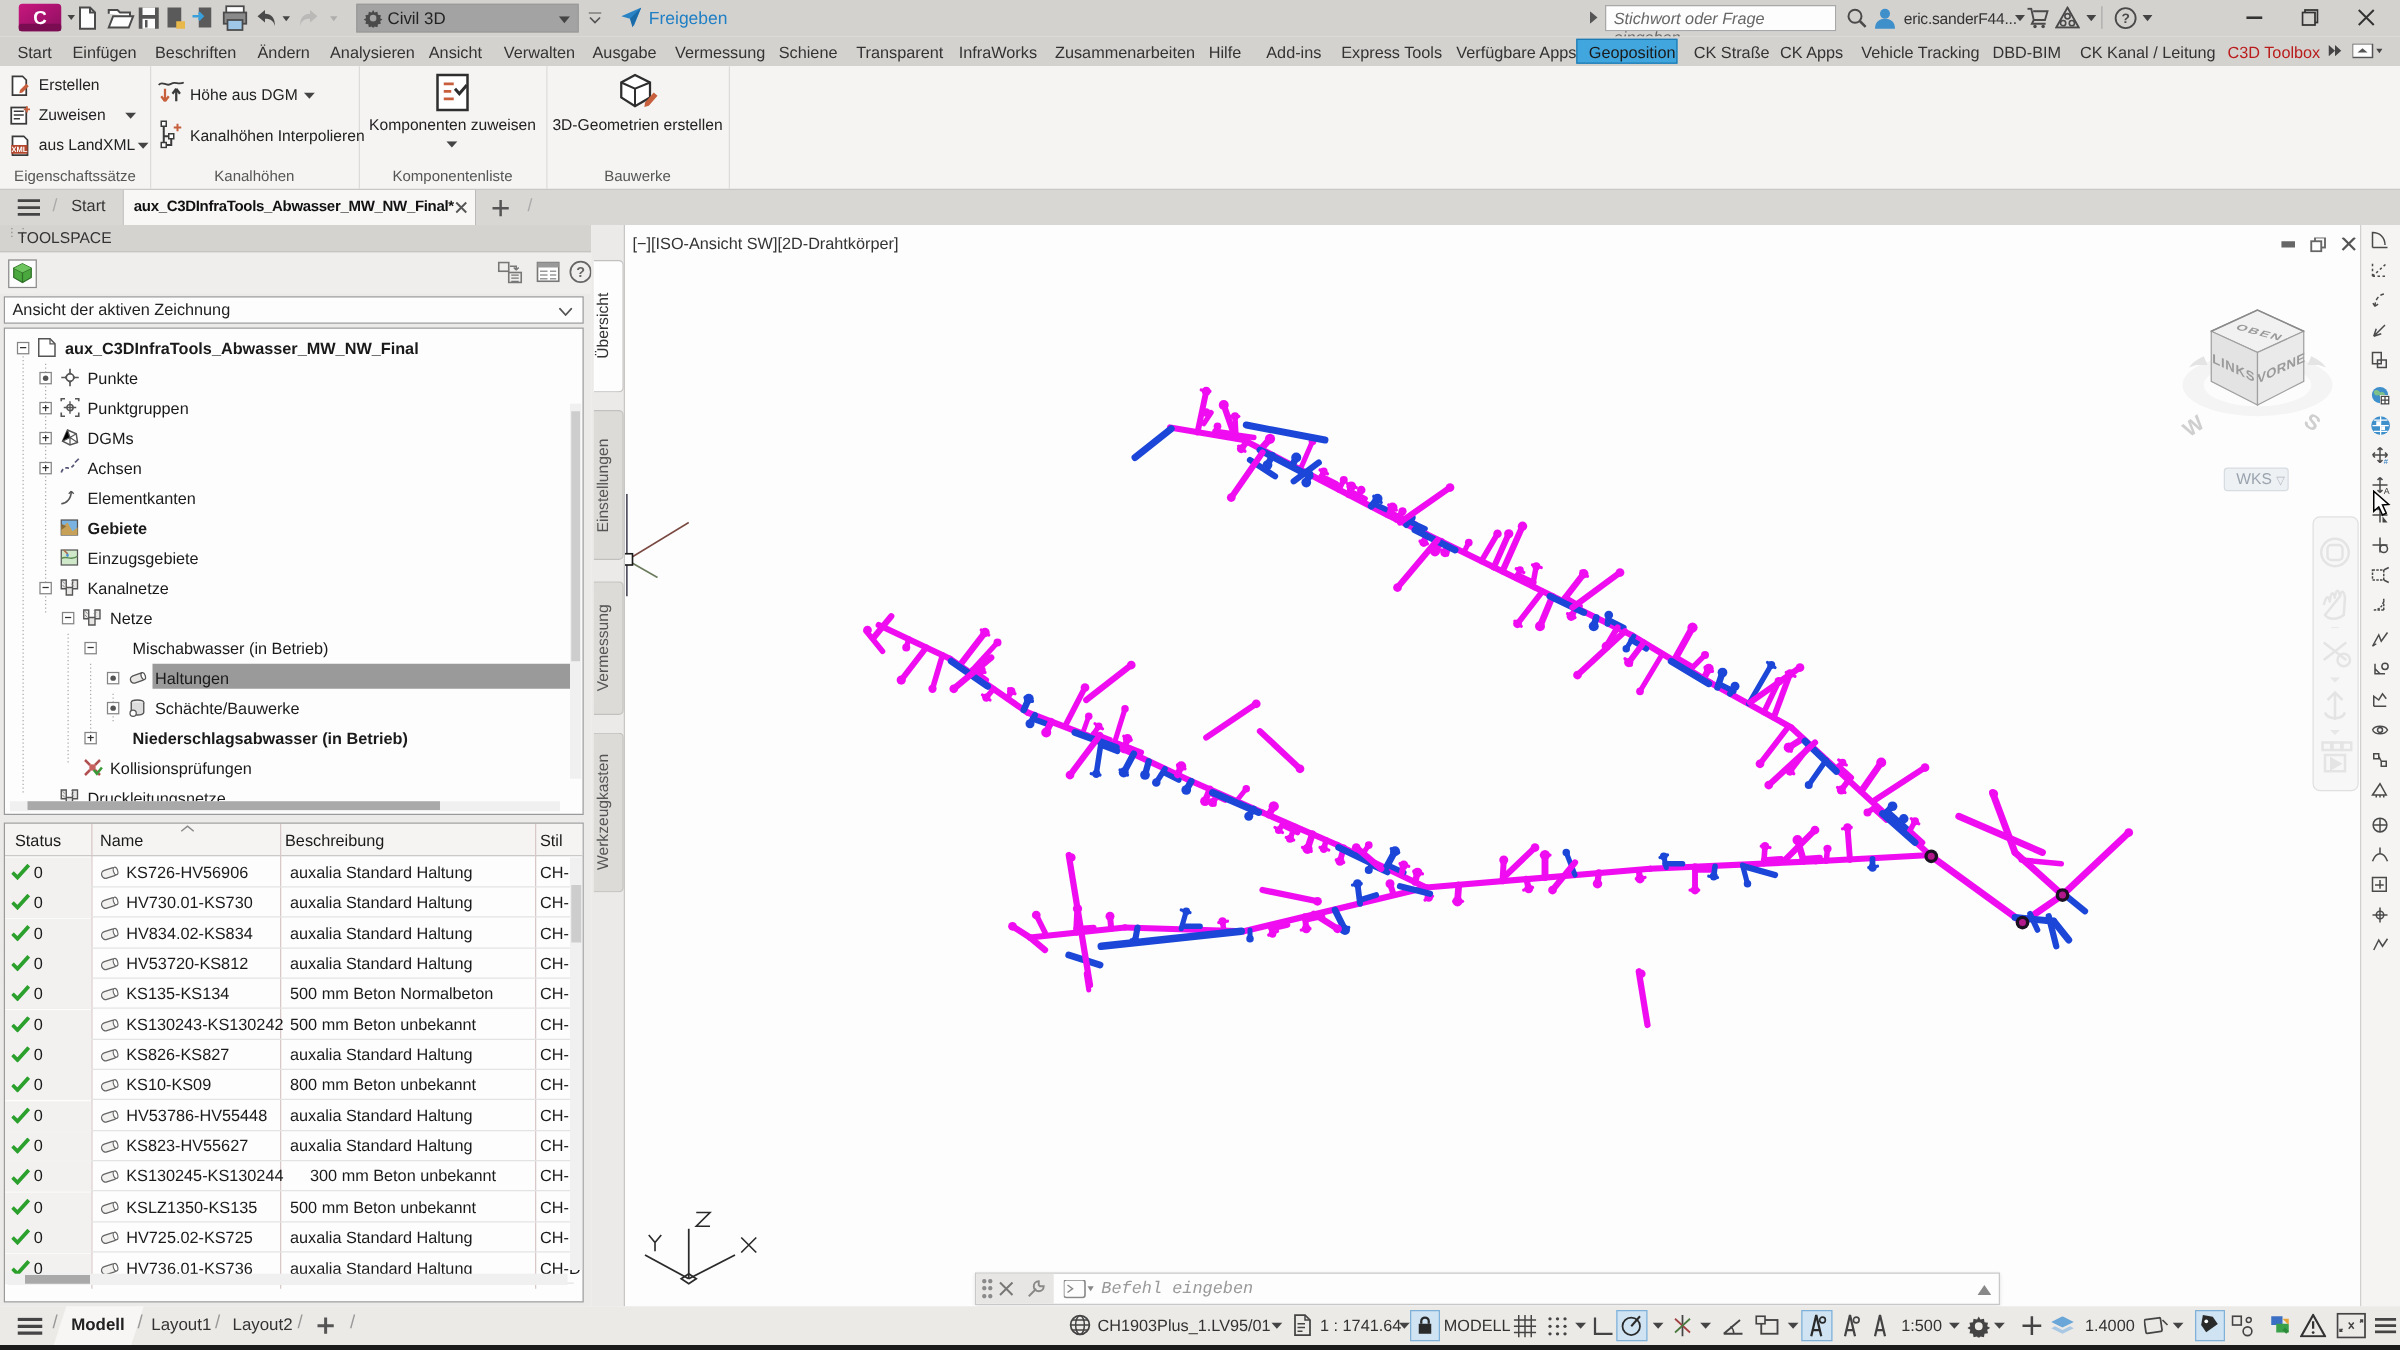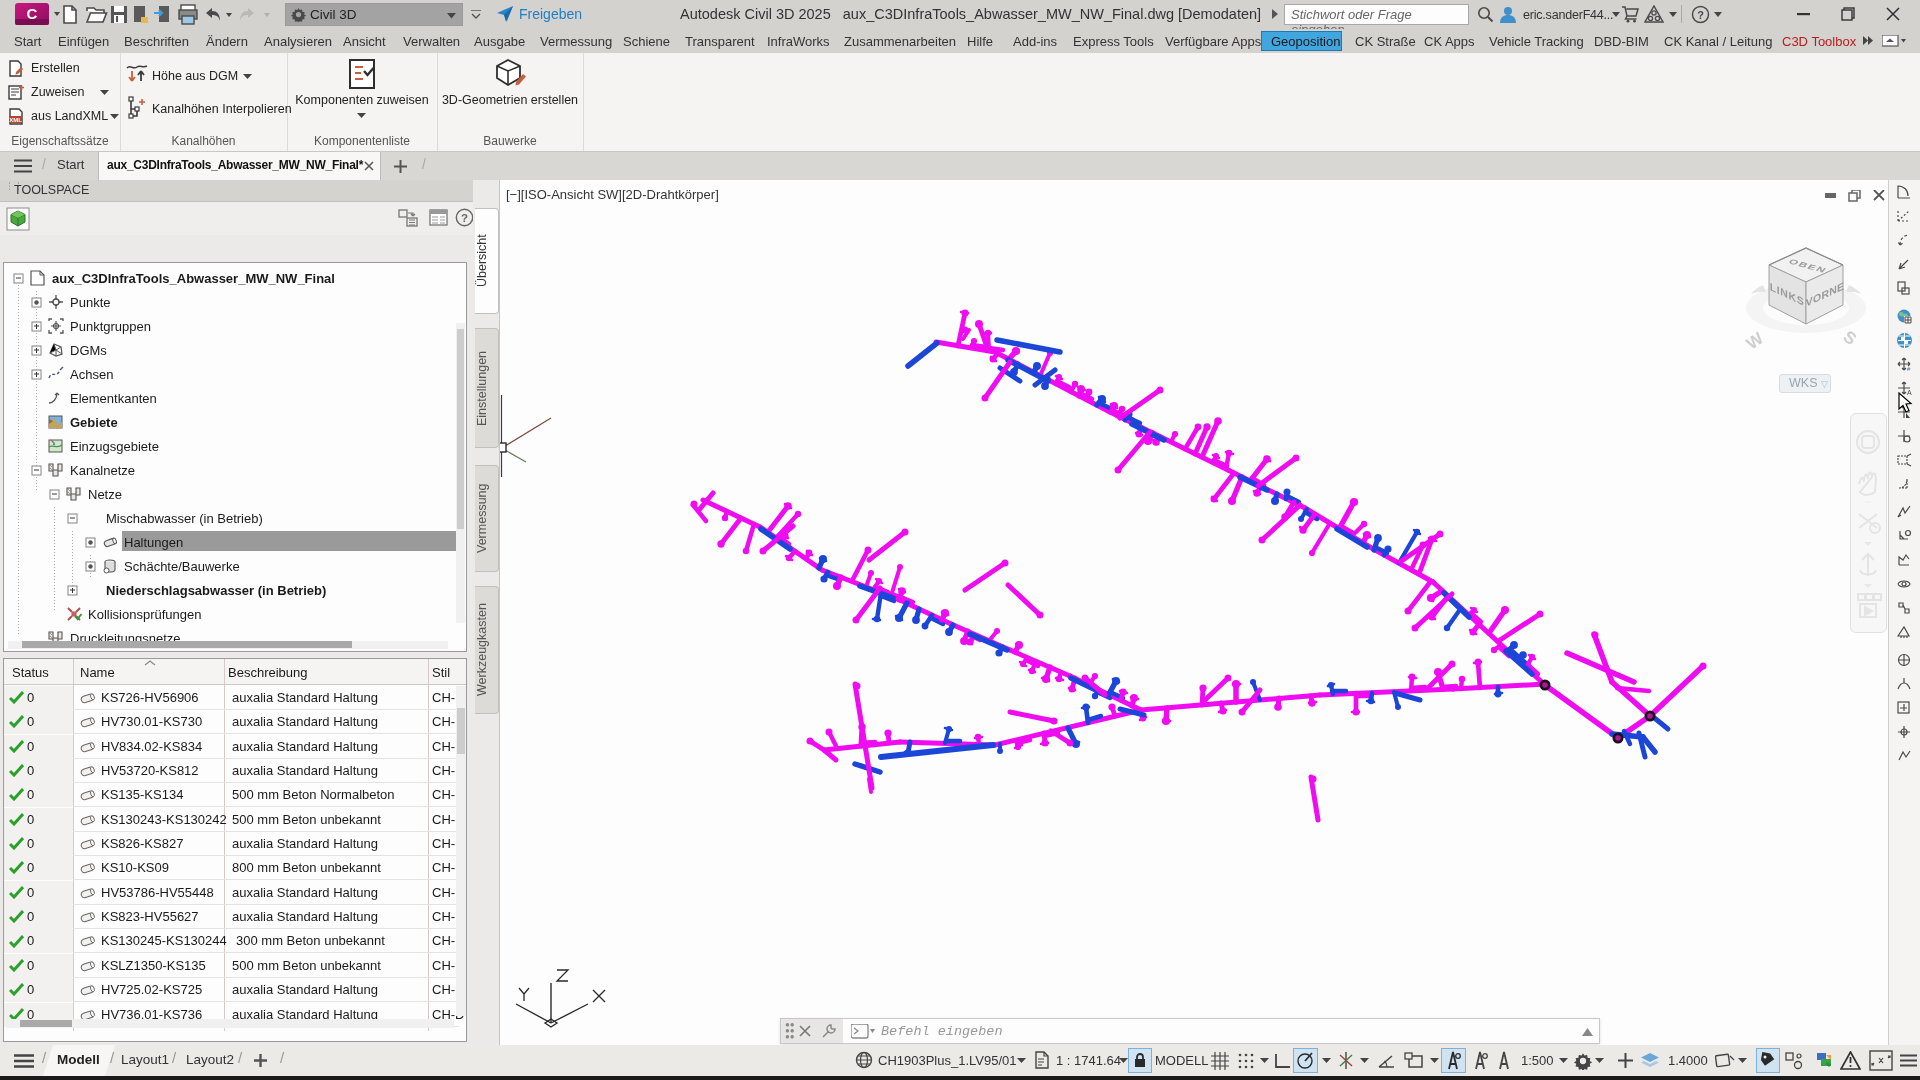--- a/index.html
+++ b/index.html
@@ -72,21 +72,20 @@
       </svg>
  </div>
  <svg class="abs" style="left:470px;top:10px" width="12" height="10" viewBox="0 0 12 10">
       <path d="M1 0 h10 M2 4 l4 4 l4 -4" stroke="#555" stroke-width="1.4" fill="none"></path>
     </svg>
  <svg class="abs" style="left:497px;top:6px" width="17" height="16" viewBox="0 0 17 16">
       <path d="M0 7 L16 0 L10 15 L7 9 Z" fill="#2a83c5"></path>
       <path d="M7 9 L16 0 L9 16 Z" fill="#1b6aa8"></path>
     </svg>
  <div class="abs" style="left:519px;top:6px;font-size:14px;color:#1f7fc4">Freigeben</div>
- <div class="abs" style="left:680px;top:6px;font-size:14.5px;color:#333">Autodesk Civil 3D 2025&nbsp;&nbsp;&nbsp;aux_C3DInfraTools_Abwasser_MW_NW_Final.dwg [Demodaten]</div>
  <svg class="abs" style="left:1271px;top:9px" width="8" height="10" viewBox="0 0 8 10">
       <path d="M1 0 l6 5 l-6 5 z" fill="#555"></path>
     </svg>
  <div class="abs" style="left:1284px;top:4px;width:185px;height:21px;background:#fdfdfd;border:1px solid #a8a8a8">
   <div style="font-size:13px;color:#666;font-style:italic;padding:2px 0 0 6px">Stichwort oder Frage eingeben</div>
  </div>
  <svg class="abs" style="left:1477px;top:6px" width="17" height="17" viewBox="0 0 17 17">
       <circle cx="7" cy="7" r="5.2" fill="none" stroke="#4a4a4a" stroke-width="1.6"></circle>
       <path d="M11 11 l4.5 4.5" stroke="#4a4a4a" stroke-width="2"></path>
     </svg>
@@ -282,20 +281,26 @@
    <svg class="abs" style="left:428px;top:7px" width="21" height="18" viewBox="0 0 21 18">
           <rect x="2" y="1" width="17" height="15" fill="#fff" stroke="#777" stroke-width="1.3"></rect>
           <rect x="2" y="1" width="17" height="4" fill="#999"></rect>
           <path d="M4 8 h6 M4 11 h6 M4 14 h6 M12 8 h5 M12 11 h5 M12 14 h5" stroke="#999" stroke-width="1.1"></path>
         </svg>
    <svg class="abs" style="left:455px;top:6px" width="19" height="19" viewBox="0 0 19 19">
           <circle cx="9.5" cy="9.5" r="8.2" fill="none" stroke="#666" stroke-width="1.4"></circle>
           <text x="9.5" y="13.6" font-size="11.5" fill="#666" text-anchor="middle" font-weight="bold">?</text>
         </svg>
   </div>
+  <div class="abs" style="left:3px;top:57px;width:464px;height:22px;background:#fdfdfd;border:1px solid #9a9a9a">
+   <div style="font-size:13px;color:#222;padding:2px 0 0 6px">Ansicht der aktiven Zeichnung</div>
+   <svg class="abs" style="right:8px;top:8px" width="11" height="7" viewBox="0 0 11 7">
+          <path d="M0.5 0.5 L5.5 6 L10.5 0.5" stroke="#555" stroke-width="1.4" fill="none"></path>
+        </svg>
+  </div>
   <div id="tree" class="abs" style="left:3px;top:82px;width:464px;height:390px;background:#fdfdfd;border:1px solid #9a9a9a;overflow:hidden">
         <svg width="462" height="388" viewBox="0 0 462 388" xmlns="http://www.w3.org/2000/svg" style="position:absolute;left:0;top:0">
           <g stroke="#aaa" stroke-dasharray="1 2">
             <line x1="14.5" y1="16" x2="14.5" y2="372"></line>
             <line x1="32.5" y1="28" x2="32.5" y2="228"></line>
             <line x1="50.5" y1="244" x2="50.5" y2="348"></line>
             <line x1="68.5" y1="268" x2="68.5" y2="324"></line>
             <line x1="86.5" y1="292" x2="86.5" y2="316"></line>
           </g>
           <rect x="10" y="11" width="9" height="9" fill="#fff" stroke="#848484"></rect>
@@ -584,21 +589,21 @@
             <path d="M1 7 L5 11 L14 1" fill="none" stroke="#2ca02c" stroke-width="3"></path>
           </svg>
           <div style="position:absolute;left:23px;top:274px">0</div>
           <svg style="position:absolute;left:76px;top:276px" width="17" height="12" viewBox="0 0 17 12">
             <g transform="rotate(-18 8 6)">
               <rect x="1" y="3" width="13" height="6.5" rx="3.2" fill="#f2f1f0" stroke="#666" stroke-width="1"></rect>
               <ellipse cx="12.6" cy="6.2" rx="1.7" ry="3.1" fill="#fff" stroke="#666" stroke-width=".9"></ellipse>
             </g>
           </svg>
           <div style="position:absolute;left:97px;top:274px">KS130245-KS130244</div>
-          <div style="position:absolute;left:232px;top:274px">300 mm Beton unbekannt</div>
+          <div style="position:absolute;left:244px;top:274px">300 mm Beton unbekannt</div>
           <div style="position:absolute;left:428px;top:274px">CH-D</div>
           <div style="position:absolute;left:0;top:295px;width:455px;height:24px;border-bottom:1px solid #e3e3e3"></div>
           <div style="position:absolute;left:0;top:295px;width:69px;height:24px;background:#f2f1f0"></div>
           <svg style="position:absolute;left:5px;top:300px" width="15" height="13" viewBox="0 0 15 13">
             <path d="M1 7 L5 11 L14 1" fill="none" stroke="#2ca02c" stroke-width="3"></path>
           </svg>
           <div style="position:absolute;left:23px;top:299px">0</div>
           <svg style="position:absolute;left:76px;top:301px" width="17" height="12" viewBox="0 0 17 12">
             <g transform="rotate(-18 8 6)">
               <rect x="1" y="3" width="13" height="6.5" rx="3.2" fill="#f2f1f0" stroke="#666" stroke-width="1"></rect>

